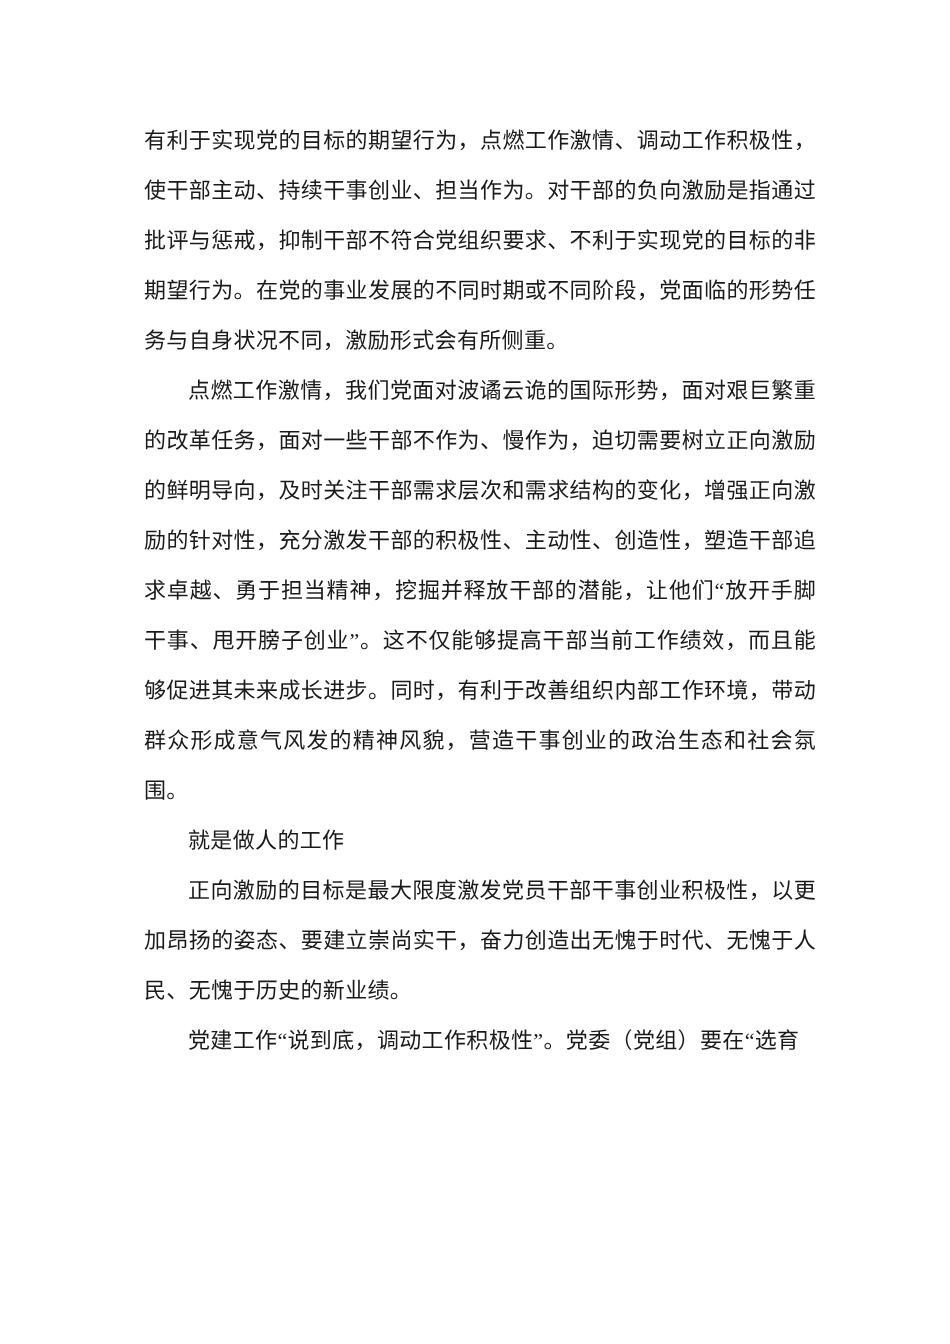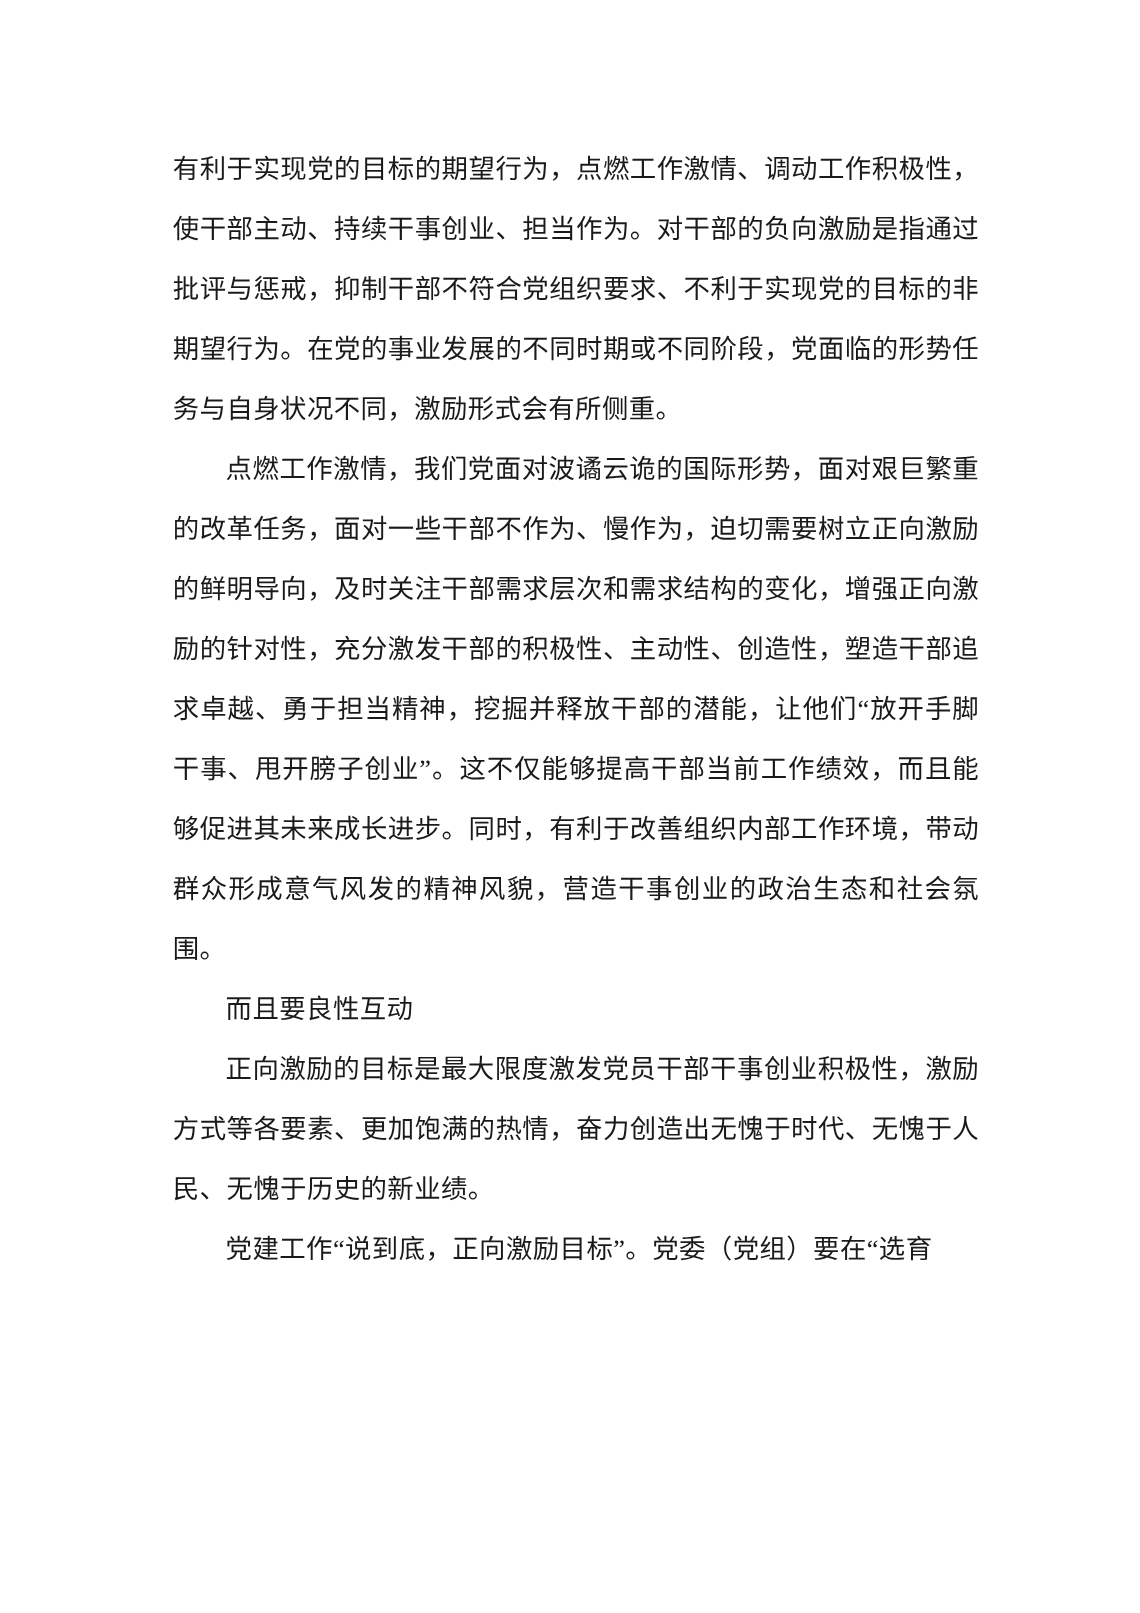--- a/index.html
+++ b/index.html
@@ -41,17 +41,17 @@
     font-weight: normal;
   }
 </style>
 </head>
 <body>
 
 <div class="page">
   <div class="doc-body">
     <p class="no-indent">有利于实现党的目标的期望行为，点燃工作激情、调动工作积极性，使干部主动、持续干事创业、担当作为。对干部的负向激励是指通过批评与惩戒，抑制干部不符合党组织要求、不利于实现党的目标的非期望行为。在党的事业发展的不同时期或不同阶段，党面临的形势任务与自身状况不同，激励形式会有所侧重。</p>
     <p>点燃工作激情，我们党面对波谲云诡的国际形势，面对艰巨繁重的改革任务，面对一些干部不作为、慢作为，迫切需要树立正向激励的鲜明导向，及时关注干部需求层次和需求结构的变化，增强正向激励的针对性，充分激发干部的积极性、主动性、创造性，塑造干部追求卓越、勇于担当精神，挖掘并释放干部的潜能，让他们“放开手脚干事、甩开膀子创业”。这不仅能够提高干部当前工作绩效，而且能够促进其未来成长进步。同时，有利于改善组织内部工作环境，带动群众形成意气风发的精神风貌，营造干事创业的政治生态和社会氛围。</p>
-    <p class="section-heading">而且要良性互动</p>
-    <p>正向激励的目标是最大限度激发党员干部干事创业积极性，激励方式等各要素、更加饱满的热情，奋力创造出无愧于时代、无愧于人民、无愧于历史的新业绩。</p>
-    <p>党建工作“说到底，正向激励目标”。党委（党组）要在“选育</p>
+    <p class="section-heading">就是做人的工作</p>
+    <p>正向激励的目标是最大限度激发党员干部干事创业积极性，以更加昂扬的姿态、要建立崇尚实干，奋力创造出无愧于时代、无愧于人民、无愧于历史的新业绩。</p>
+    <p>党建工作“说到底，调动工作积极性”。党委（党组）要在“选育</p>
   </div>
 </div>
 
 </body></html>

